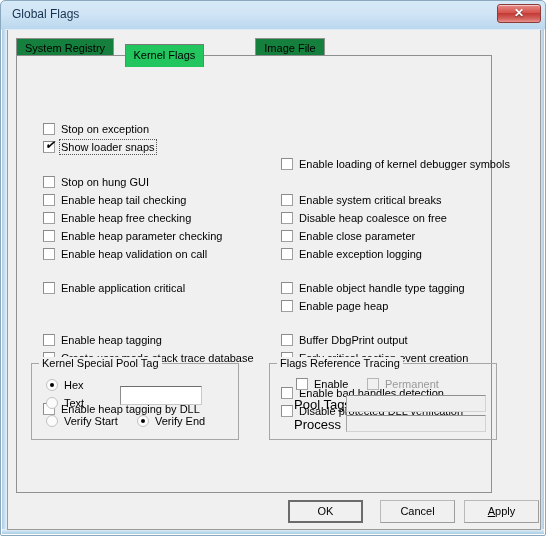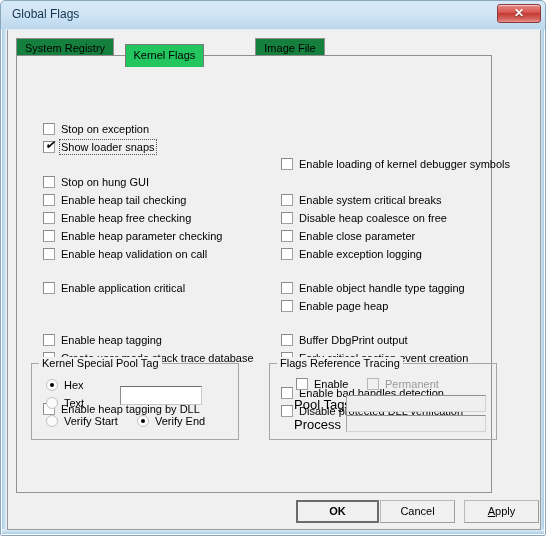--- a/index.html
+++ b/index.html
@@ -426,18 +426,18 @@
         </div>
 
         <div class="fieldlabel" style="left:24px; top:33px;">Pool Tags</div>
         <input class="tbox dis" type="text" style="left: 76px; top: 31px; width: 140px; height: 17px;" disabled="" value="">
 
         <div class="fieldlabel" style="left:24px; top:53px;">Process</div>
         <input class="tbox dis" type="text" style="left: 76px; top: 51px; width: 140px; height: 17px;" disabled="" value="">
       </div>
     </div>
 
-    <div class="btn default" style="left:288px; top:470px; width:83px;font-weight:bold;">OK</div>
+    <div class="btn default" style="left:280px; top:470px; width:75px;">OK</div>
     <div class="btn" style="left:372px; top:470px; width:75px;">Cancel</div>
     <div class="btn" style="left:456px; top:470px; width:75px;"><span class="acc">A</span><span>pply</span></div>
 
   </div>
 </div>
 
 </body></html>

